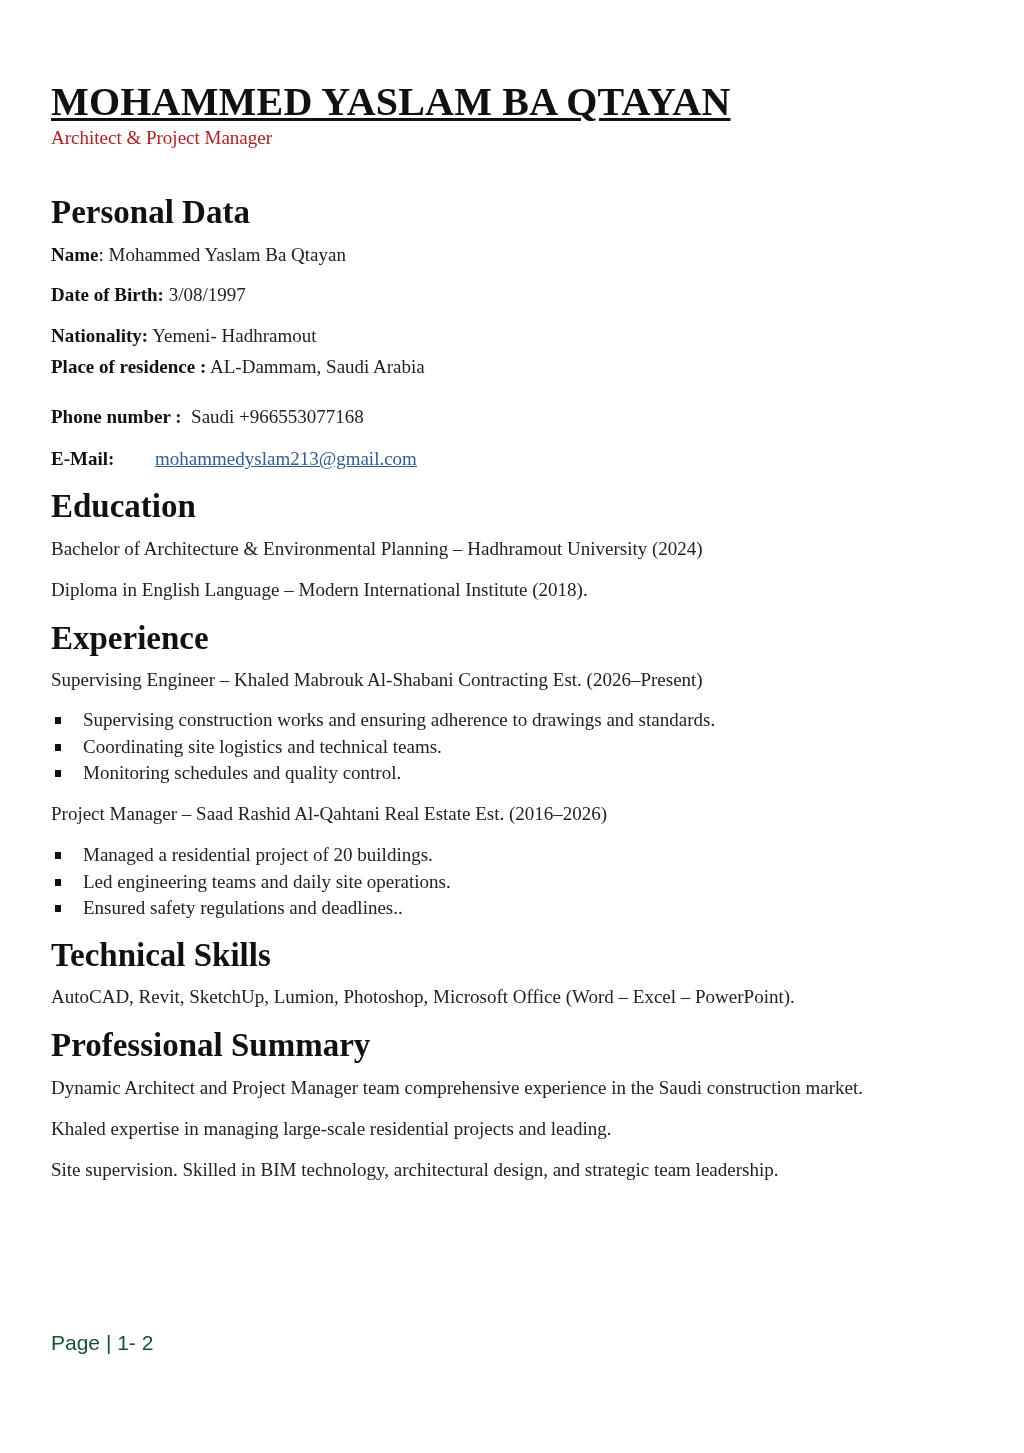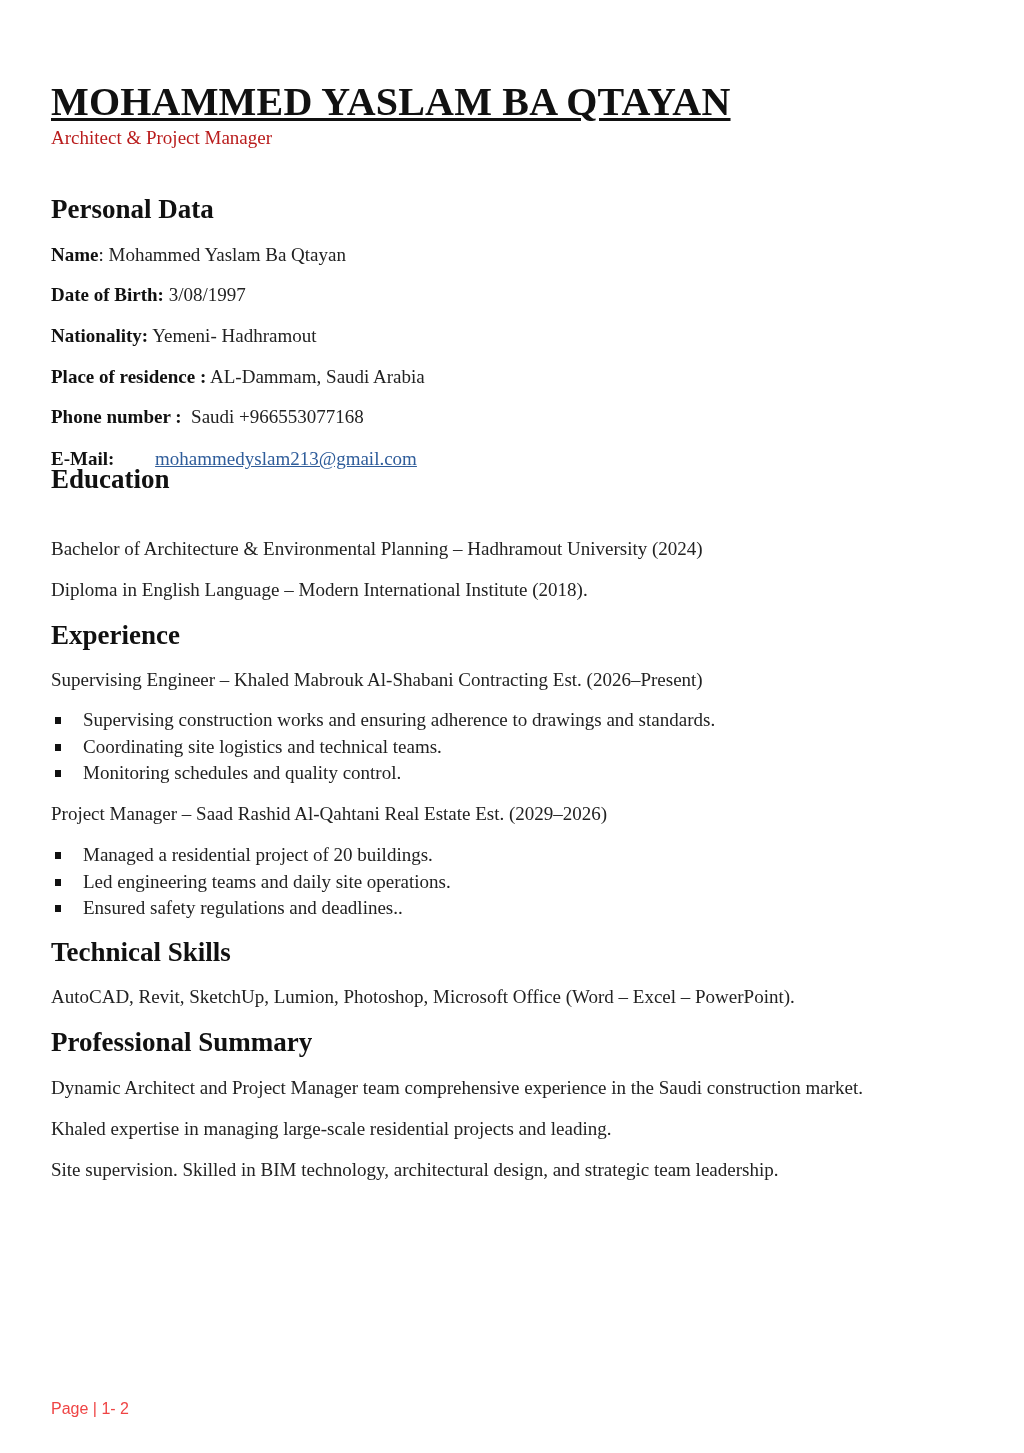--- a/index.html
+++ b/index.html
@@ -9,75 +9,75 @@
     }
     .page { position: absolute; left: 51px; top: 0; right: 40px; }
     .name-title {
       position: absolute; top: 78px; left: 0; margin: 0;
       font-size: 40px; font-weight: bold; letter-spacing: 0.2px;
       text-decoration: underline; text-decoration-thickness: 3px; text-underline-offset: 3px;
       color: #111; white-space: nowrap;
     }
     .job-title { position: absolute; top: 127px; left: 0; font-size: 19px; color: #b91c1c; }
     .section-heading {
-      position: absolute; left: 0; margin: 0; font-size: 27px; font-weight: bold; color: #111;
+      position: absolute; left: 0; margin: 0; font-size: 33px; font-weight: bold; color: #111;
       white-space: nowrap;
     }
     .line { position: absolute; left: 0; font-size: 19px; color: #222; white-space: nowrap; }
     .line b { color: #111; }
     .email-link { color: #2e5c9a; text-decoration: underline; margin-left: 36px; }
     .bullets { position: absolute; left: 0; margin: 0; padding: 0; list-style: none; }
     .bullets li { position: relative; height: 26.5px; font-size: 19px; color: #222; white-space: nowrap; padding-left: 32px; }
     .bullets li .bullet-icon {
       position: absolute; left: 4px; top: 8px; width: 6px; height: 7px; background: #111;
     }
     .footer {
-      position: absolute; left: 51px; top: 1400px;
-      font-family: "Liberation Sans", "DejaVu Sans", sans-serif; font-size: 16px; color: #ef4444;
+      position: absolute; left: 51px; top: 1331px;
+      font-family: "Liberation Sans", "DejaVu Sans", sans-serif; font-size: 21px; color: #14532d;
     }
   </style>
 </head>
 <body>
 
 <div class="page">
   <h1 class="name-title">MOHAMMED YASLAM BA QTAYAN</h1>
   <div class="job-title">Architect &amp; Project Manager</div>
 
   <h2 class="section-heading" style="top:194px">Personal Data</h2>
 
   <div class="line" style="top:244px">
     <b>Name</b><span>: </span><span>Mohammed Yaslam Ba Qtayan</span>
   </div>
   <div class="line" style="top:284px">
     <b>Date of Birth:</b><span> </span><span>3/08/1997</span>
   </div>
   <div class="line" style="top:325px">
     <b>Nationality:</b><span> </span><span>Yemeni- Hadhramout</span>
   </div>
-  <div class="line" style="top:366px">
+  <div class="line" style="top:356px">
     <b>Place of residence :</b><span> </span><span>AL-Dammam, Saudi Arabia</span>
   </div>
   <div class="line" style="top:406px; white-space:pre"><b>Phone number :</b><span>  </span><span>Saudi +966553077168</span></div>
   <div class="line" style="top:448px">
     <b>E-Mail:</b>
     <a class="email-link" href="mailto:mohammedyslam213@gmail.com">mohammedyslam213@gmail.com</a>
   </div>
 
-  <h2 class="section-heading" style="top:464px">Education</h2>
+  <h2 class="section-heading" style="top:488px">Education</h2>
   <div class="line" style="top:538px">Bachelor of Architecture &amp; Environmental Planning – Hadhramout University (2024)</div>
   <div class="line" style="top:579px">Diploma in English Language – Modern International Institute (2018).</div>
 
   <h2 class="section-heading" style="top:620px">Experience</h2>
   <div class="line" style="top:669px">Supervising Engineer – Khaled Mabrouk Al-Shabani Contracting Est. (2026–Present)</div>
   <ul class="bullets" style="top:709px">
     <li><span class="bullet-icon"></span><span>Supervising construction works and ensuring adherence to drawings and standards.</span></li>
     <li><span class="bullet-icon"></span><span>Coordinating site logistics and technical teams.</span></li>
     <li><span class="bullet-icon"></span><span>Monitoring schedules and quality control.</span></li>
   </ul>
-  <div class="line" style="top:803px">Project Manager – Saad Rashid Al-Qahtani Real Estate Est. (2029–2026)</div>
+  <div class="line" style="top:803px">Project Manager – Saad Rashid Al-Qahtani Real Estate Est. (2016–2026)</div>
   <ul class="bullets" style="top:844px">
     <li><span class="bullet-icon"></span><span>Managed a residential project of 20 buildings.</span></li>
     <li><span class="bullet-icon"></span><span>Led engineering teams and daily site operations.</span></li>
     <li><span class="bullet-icon"></span><span>Ensured safety regulations and deadlines..</span></li>
   </ul>
 
   <h2 class="section-heading" style="top:937px">Technical Skills</h2>
   <div class="line" style="top:986px">AutoCAD, Revit, SketchUp, Lumion, Photoshop, Microsoft Office (Word – Excel – PowerPoint).</div>
 
   <h2 class="section-heading" style="top:1027px">Professional Summary</h2>

